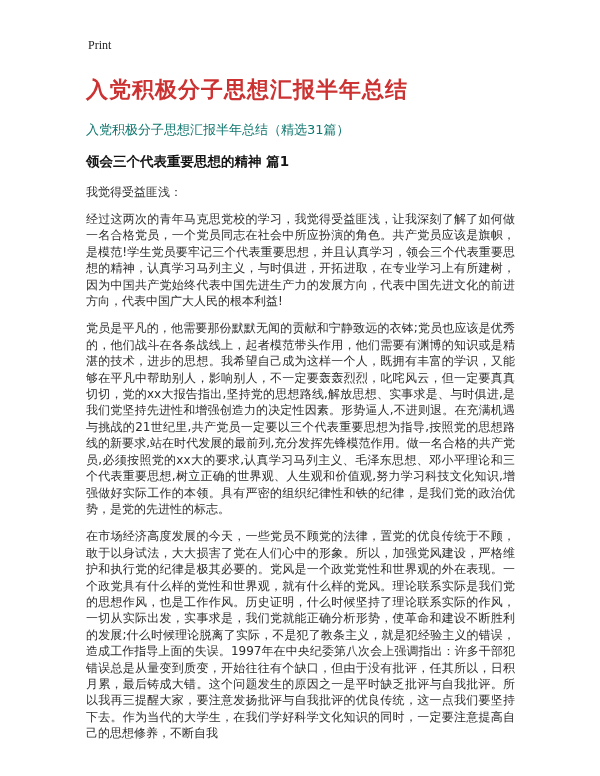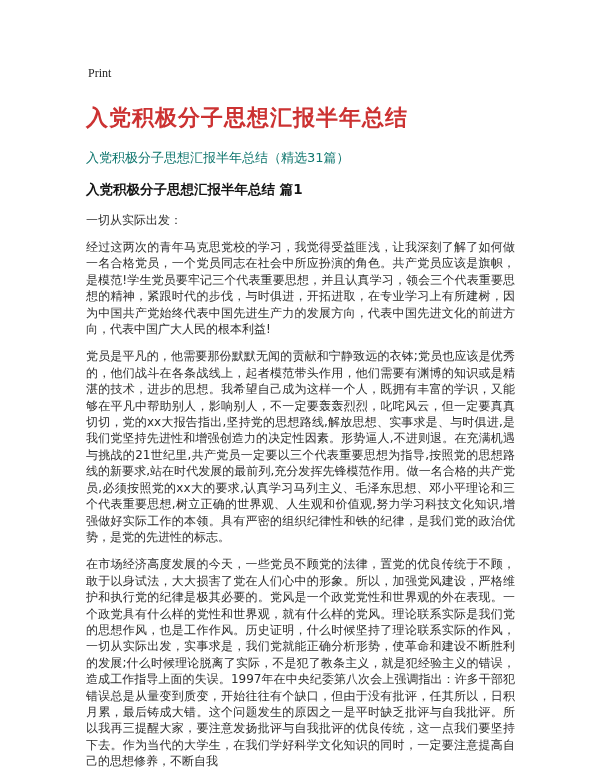--- a/index.html
+++ b/index.html
@@ -11,21 +11,21 @@
     width: 600px;
     height: 776px;
     overflow: hidden;
     font-family: "DejaVu Sans", sans-serif;
     color: #2e2e2e;
   }
   .page {
     box-sizing: border-box;
     width: 600px;
     height: 776px;
-    padding: 62px 85px 0 86px;
+    padding: 34px 85px 0 86px;
     background: #ffffff;
   }
   .print-link {
     font-family: "Liberation Serif", serif;
     font-size: 12px;
     color: #1f1f1f;
     display: inline-block;
     margin: 0 0 2px 2px;
   }
   .doc-title {
@@ -66,22 +66,22 @@
 </head>
 <body>
 
 <div class="page">
   <span class="print-link">Print</span>
 
   <h1 class="doc-title">入党积极分子思想汇报半年总结</h1>
 
   <div class="doc-subtitle">入党积极分子思想汇报半年总结（精选31篇）</div>
 
-  <div class="section-heading">入党积极分子思想汇报半年总结 篇1</div>
+  <div class="section-heading">领会三个代表重要思想的精神 篇1</div>
 
-  <div class="salutation">一切从实际出发：</div>
+  <div class="salutation">我觉得受益匪浅：</div>
 
-  <p class="body-paragraph">经过这两次的青年马克思党校的学习，我觉得受益匪浅，让我深刻了解了如何做一名合格党员，一个党员同志在社会中所应扮演的角色。共产党员应该是旗帜，是模范!学生党员要牢记三个代表重要思想，并且认真学习，领会三个代表重要思想的精神，紧跟时代的步伐，与时俱进，开拓进取，在专业学习上有所建树，因为中国共产党始终代表中国先进生产力的发展方向，代表中国先进文化的前进方向，代表中国广大人民的根本利益!</p>
+  <p class="body-paragraph">经过这两次的青年马克思党校的学习，我觉得受益匪浅，让我深刻了解了如何做一名合格党员，一个党员同志在社会中所应扮演的角色。共产党员应该是旗帜，是模范!学生党员要牢记三个代表重要思想，并且认真学习，领会三个代表重要思想的精神，认真学习马列主义，与时俱进，开拓进取，在专业学习上有所建树，因为中国共产党始终代表中国先进生产力的发展方向，代表中国先进文化的前进方向，代表中国广大人民的根本利益!</p>
 
   <p class="body-paragraph">党员是平凡的，他需要那份默默无闻的贡献和宁静致远的衣钵;党员也应该是优秀的，他们战斗在各条战线上，起者模范带头作用，他们需要有渊博的知识或是精湛的技术，进步的思想。我希望自己成为这样一个人，既拥有丰富的学识，又能够在平凡中帮助别人，影响别人，不一定要轰轰烈烈，叱咤风云，但一定要真真切切，党的xx大报告指出,坚持党的思想路线,解放思想、实事求是、与时俱进,是我们党坚持先进性和增强创造力的决定性因素。形势逼人,不进则退。在充满机遇与挑战的21世纪里,共产党员一定要以三个代表重要思想为指导,按照党的思想路线的新要求,站在时代发展的最前列,充分发挥先锋模范作用。做一名合格的共产党员,必须按照党的xx大的要求,认真学习马列主义、毛泽东思想、邓小平理论和三个代表重要思想,树立正确的世界观、人生观和价值观,努力学习科技文化知识,增强做好实际工作的本领。具有严密的组织纪律性和铁的纪律，是我们党的政治优势，是党的先进性的标志。</p>
 
   <p class="body-paragraph">在市场经济高度发展的今天，一些党员不顾党的法律，置党的优良传统于不顾，敢于以身试法，大大损害了党在人们心中的形象。所以，加强党风建设，严格维护和执行党的纪律是极其必要的。党风是一个政党党性和世界观的外在表现。一个政党具有什么样的党性和世界观，就有什么样的党风。理论联系实际是我们党的思想作风，也是工作作风。历史证明，什么时候坚持了理论联系实际的作风，一切从实际出发，实事求是，我们党就能正确分析形势，使革命和建设不断胜利的发展;什么时候理论脱离了实际，不是犯了教条主义，就是犯经验主义的错误，造成工作指导上面的失误。1997年在中央纪委第八次会上强调指出：许多干部犯错误总是从量变到质变，开始往往有个缺口，但由于没有批评，任其所以，日积月累，最后铸成大错。这个问题发生的原因之一是平时缺乏批评与自我批评。所以我再三提醒大家，要注意发扬批评与自我批评的优良传统，这一点我们要坚持下去。作为当代的大学生，在我们学好科学文化知识的同时，一定要注意提高自己的思想修养，不断自我</p>
 </div>
 
 </body></html>

